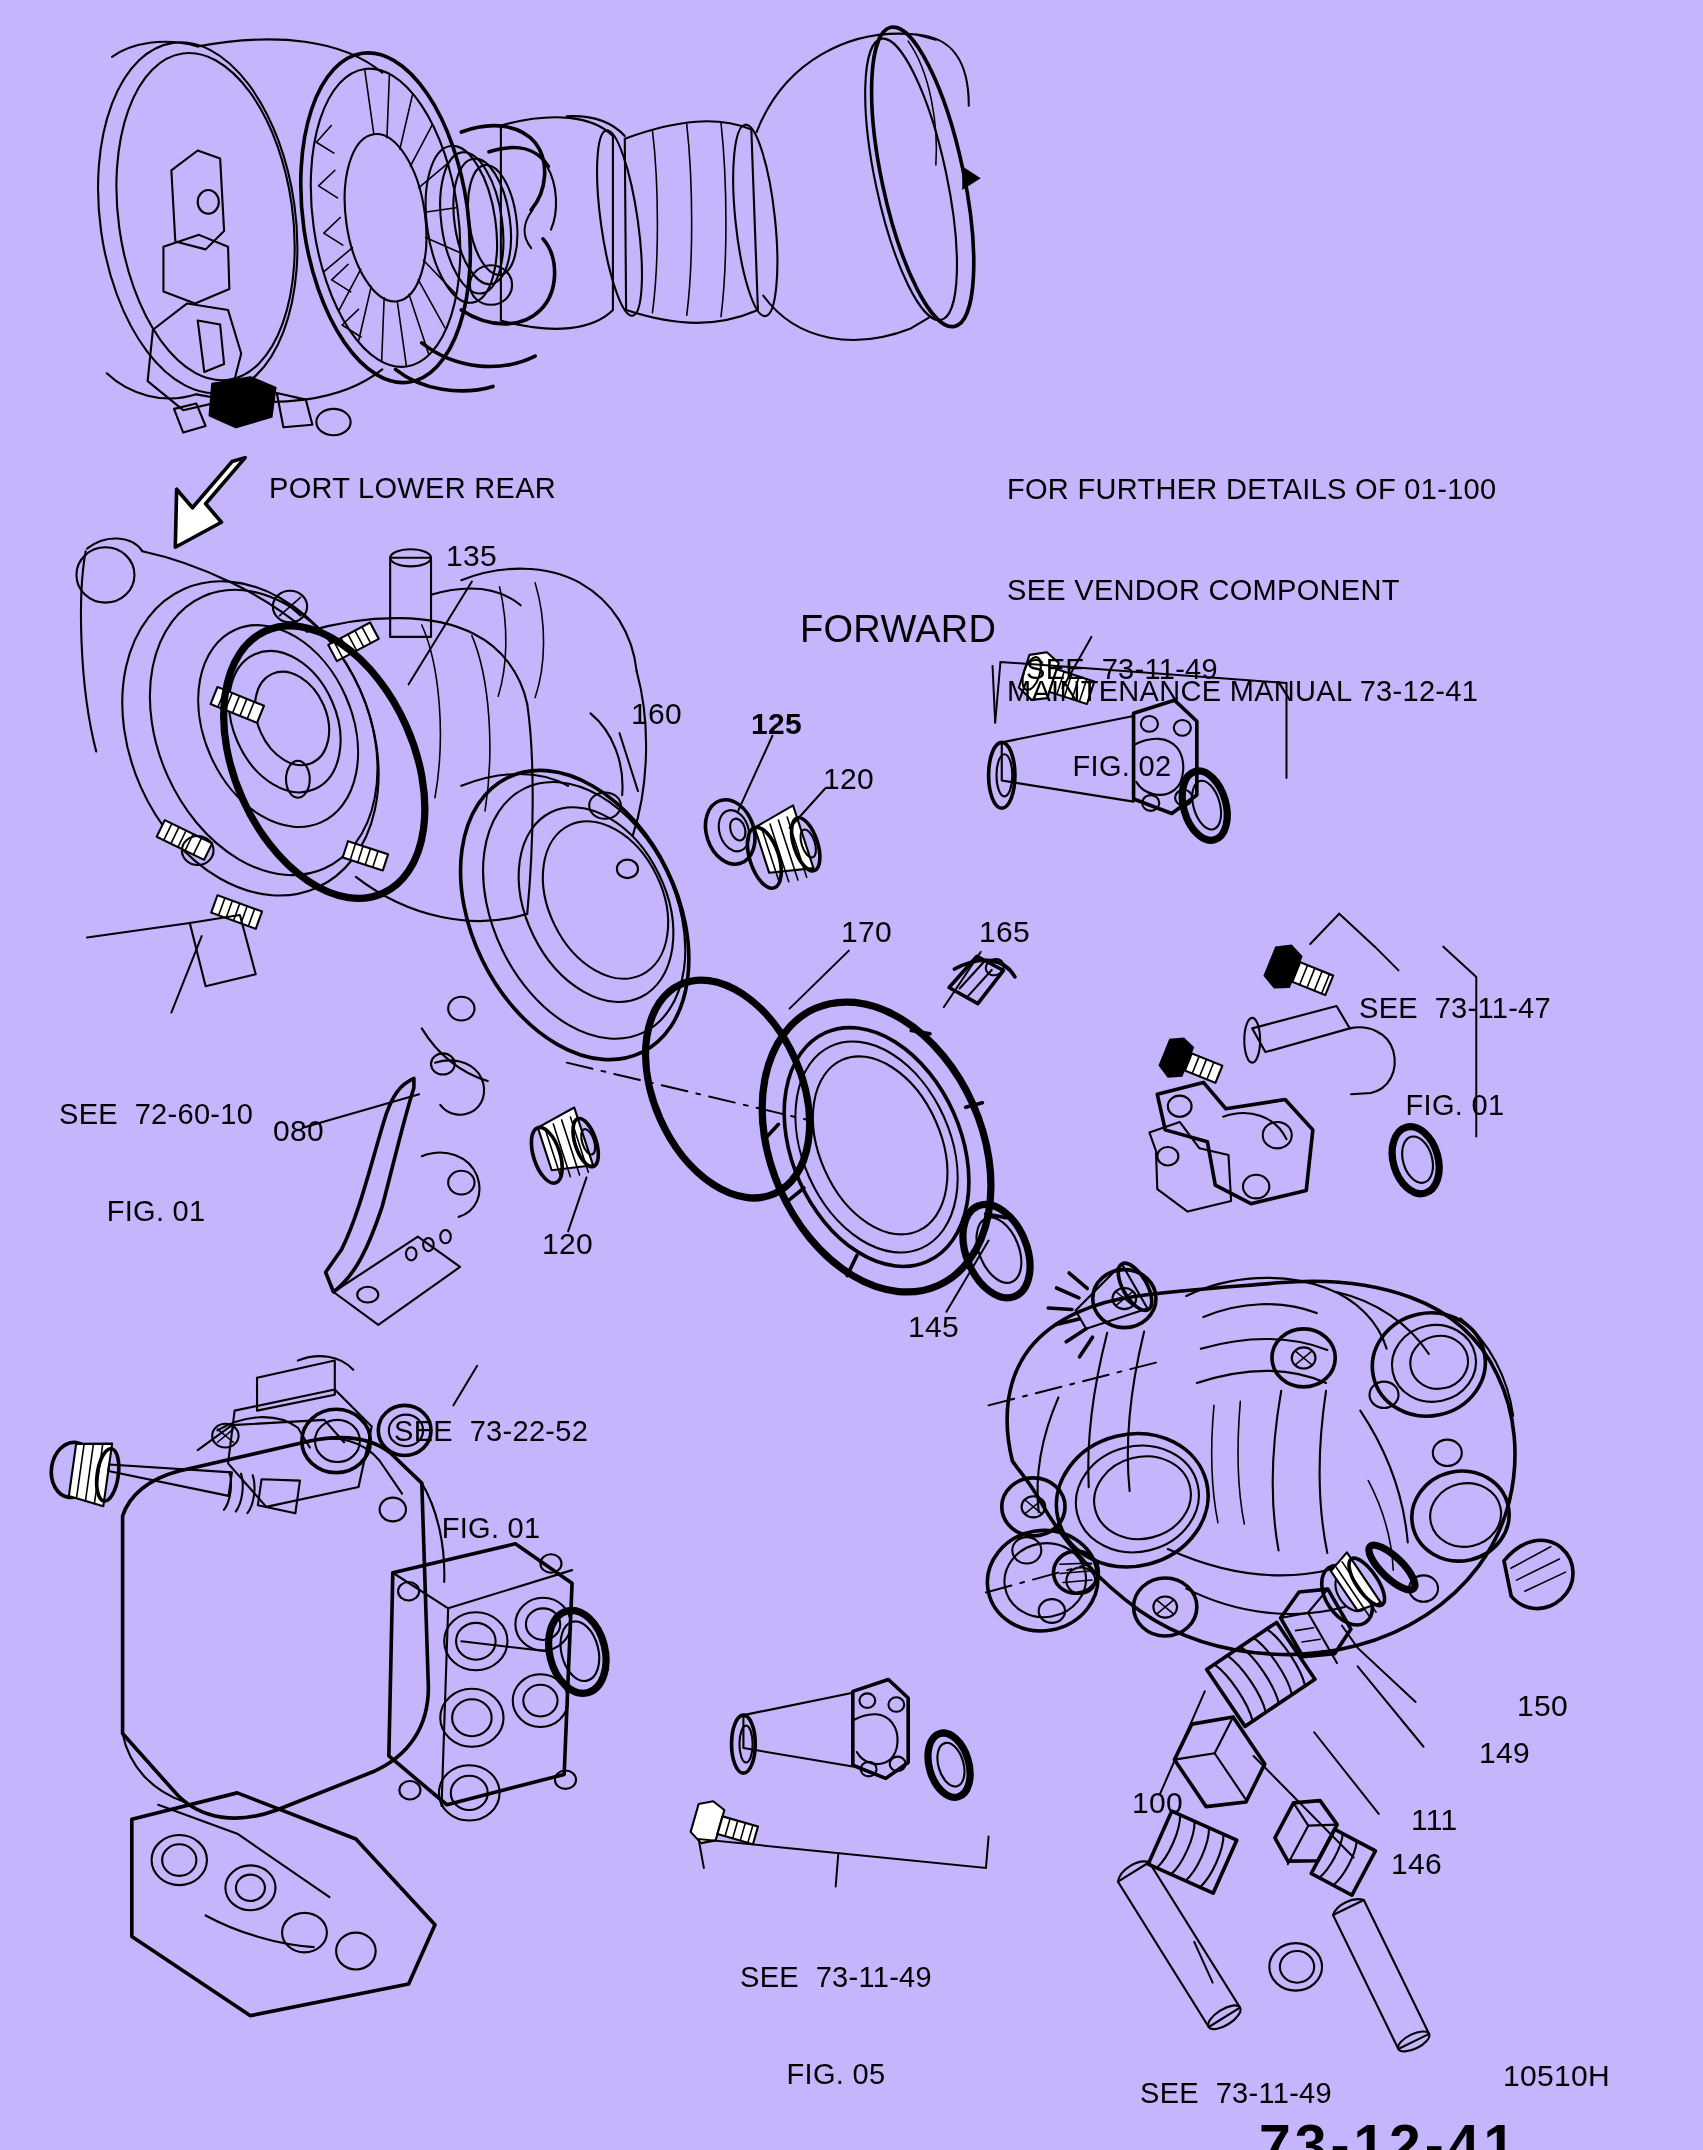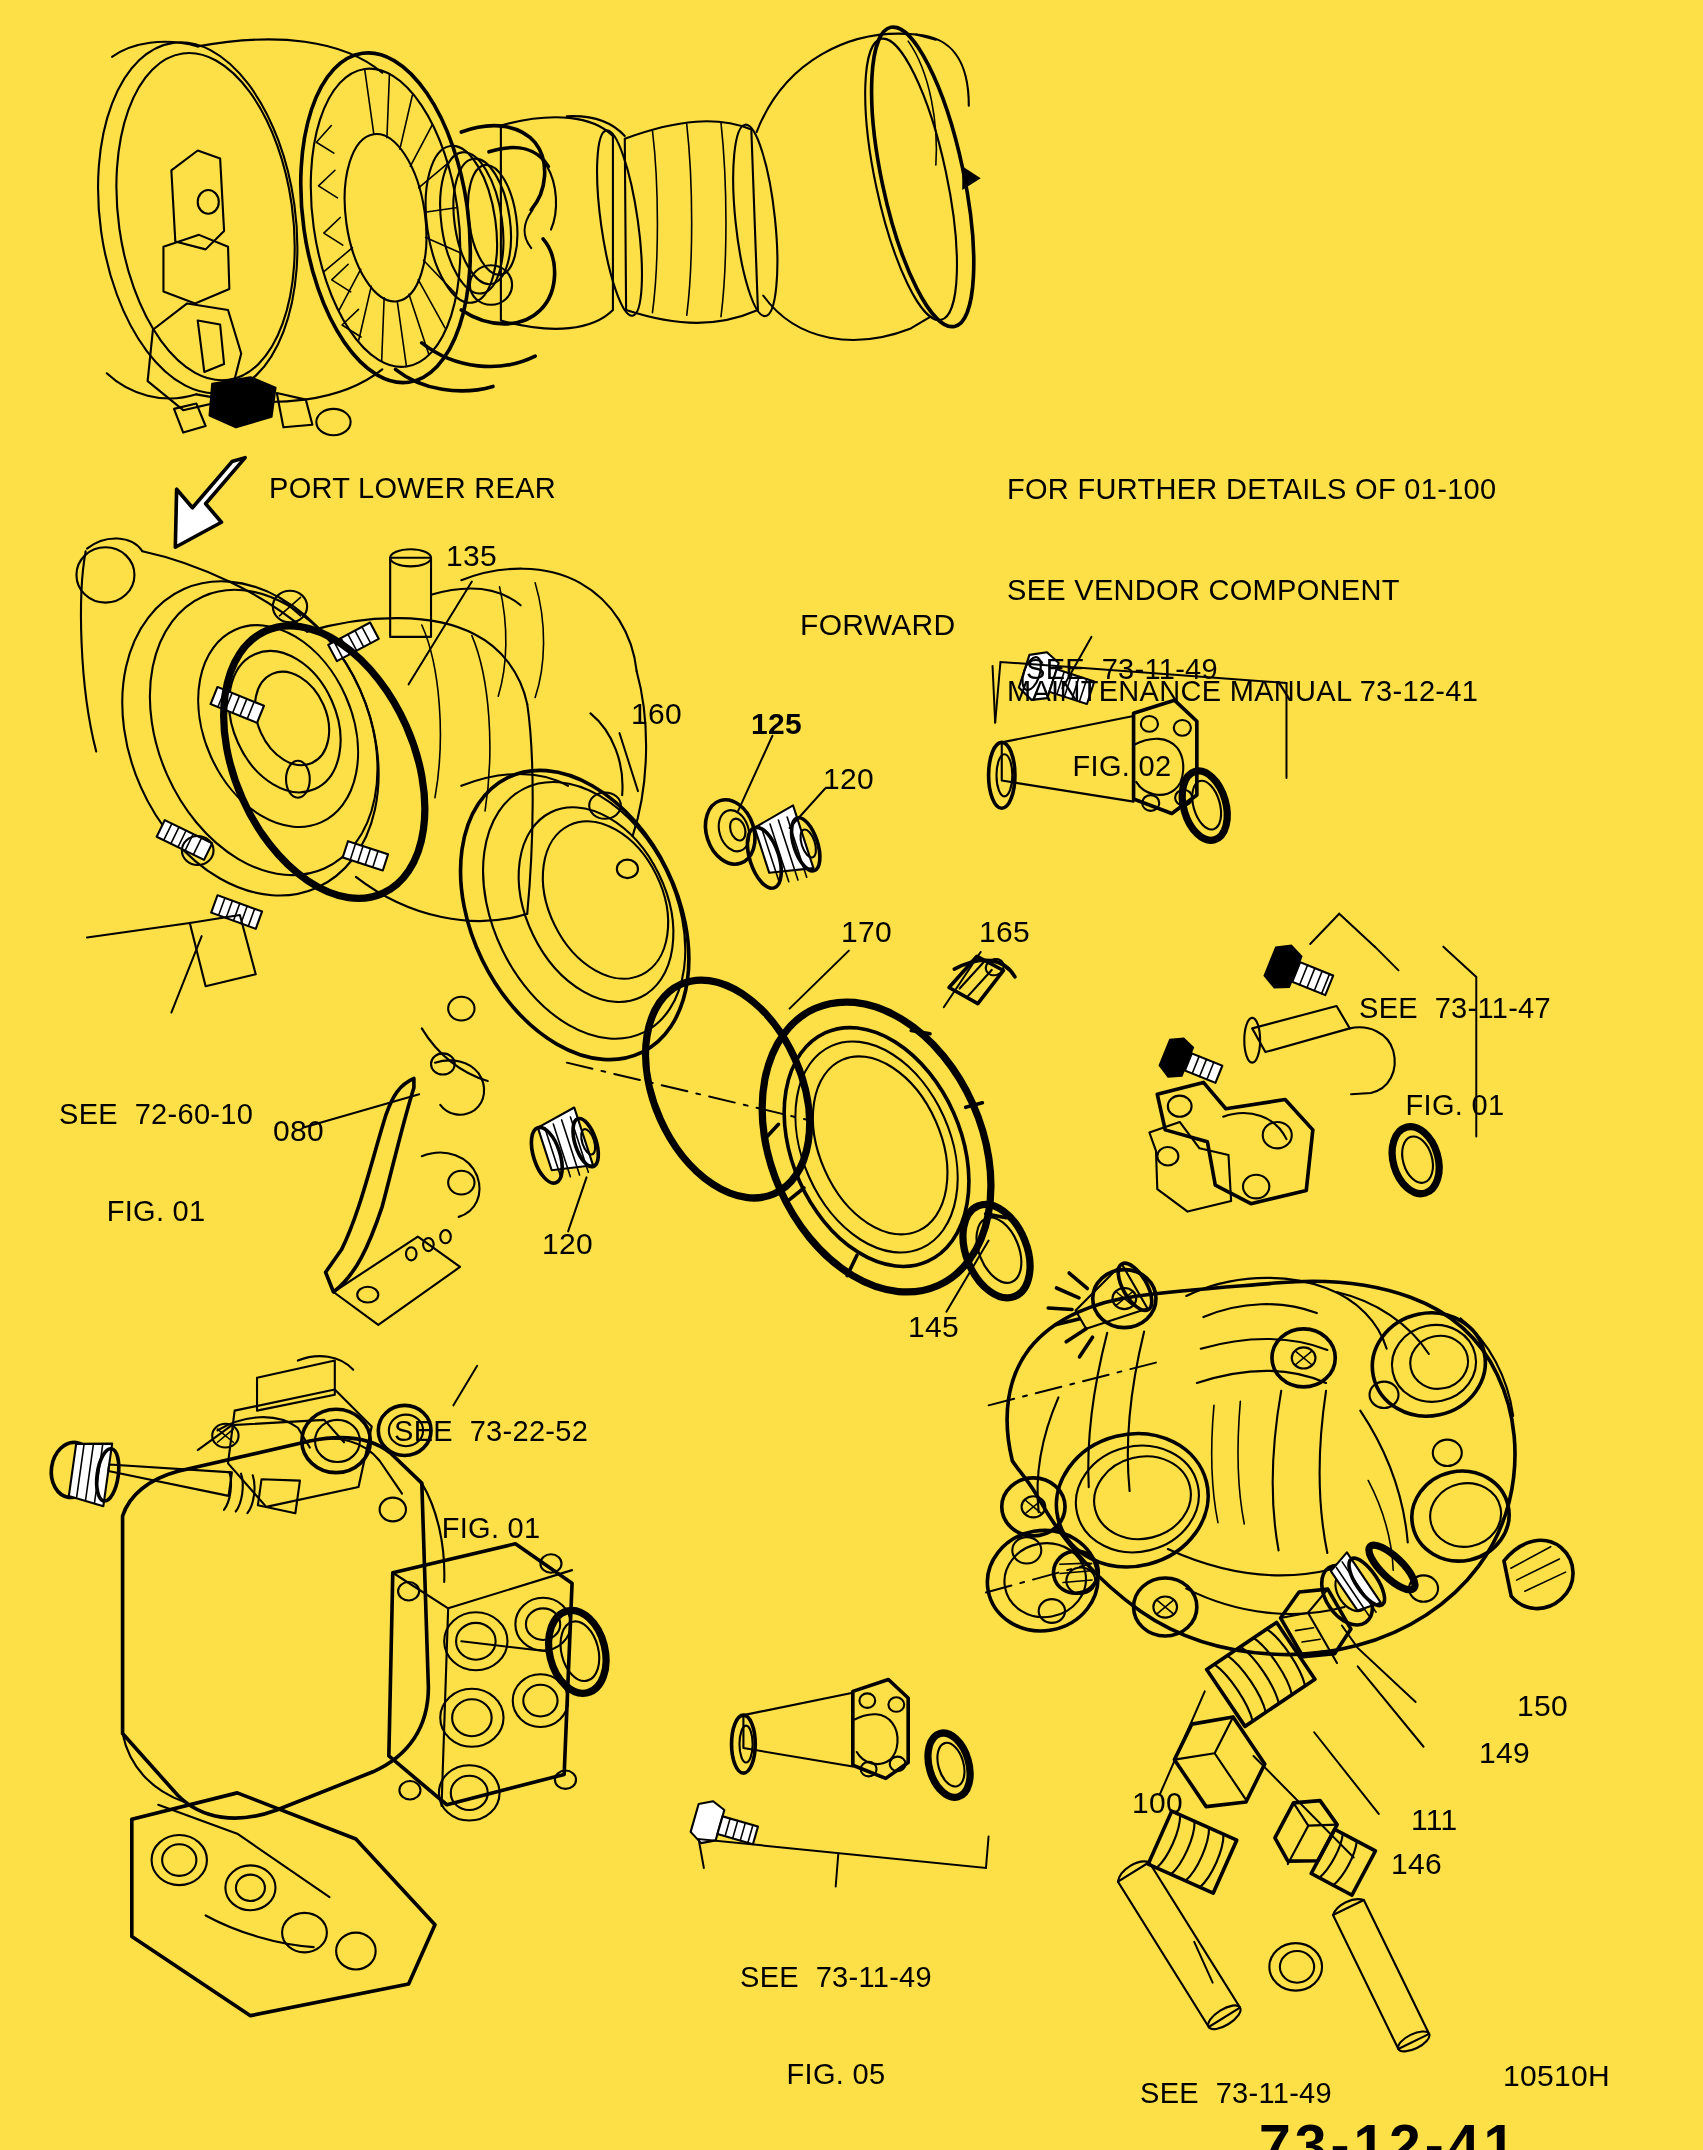--- a/index.html
+++ b/index.html
@@ -8,21 +8,21 @@
     padding: 0;
     background: #ffffff;
   }
   body {
     font-family: "Liberation Sans", sans-serif;
   }
   #page {
     position: relative;
     width: 1703px;
     height: 2151px;
-    background: #fde047;
+    background: #c4b5fd;
     overflow: hidden;
   }
   #art {
     position: absolute;
     left: 0; top: 0;
     width: 1703px;
     height: 2151px;
   }
   .lbl {
     position: absolute;
@@ -40,21 +40,21 @@
     text-align: center;
   }
   .note {
     font-size: 29px;
     line-height: 1.16;
   }
   .viewname {
     font-size: 29px;
   }
   .fwd {
-    font-size: 30px;
+    font-size: 38px;
   }
   .figcode {
     font-size: 30px;
     text-align: center;
   }
   .fignum {
     font-size: 57px;
     font-weight: bold;
     letter-spacing: 4px;
   }

